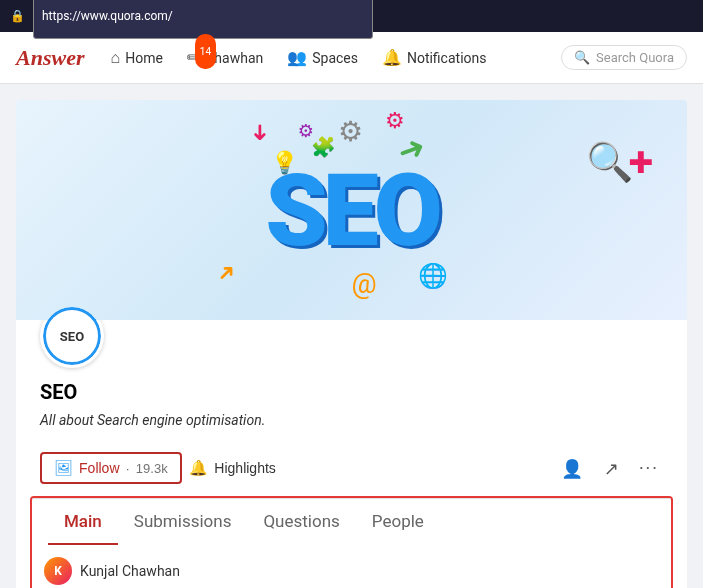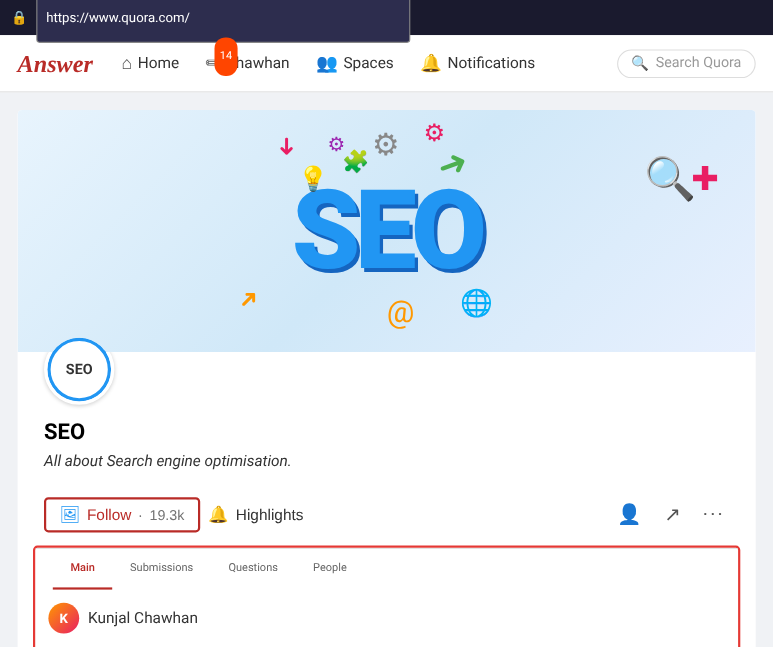--- a/index.html
+++ b/index.html
@@ -223,21 +223,21 @@
 
     
     .tabs {
       border-top: 1px solid #e0e0e0;
       display: flex;
       gap: 0;
       padding: 0 16px;
     }
     .tab {
       padding: 12px 16px;
-      font-size: 10px;
+      font-size: 17px;
       color: #666;
       cursor: pointer;
       border-bottom: 2px solid transparent;
       white-space: nowrap;
     }
     .tab.active {
       color: #b92b27;
       border-bottom: 2px solid #b92b27;
       font-weight: 500;
     }

